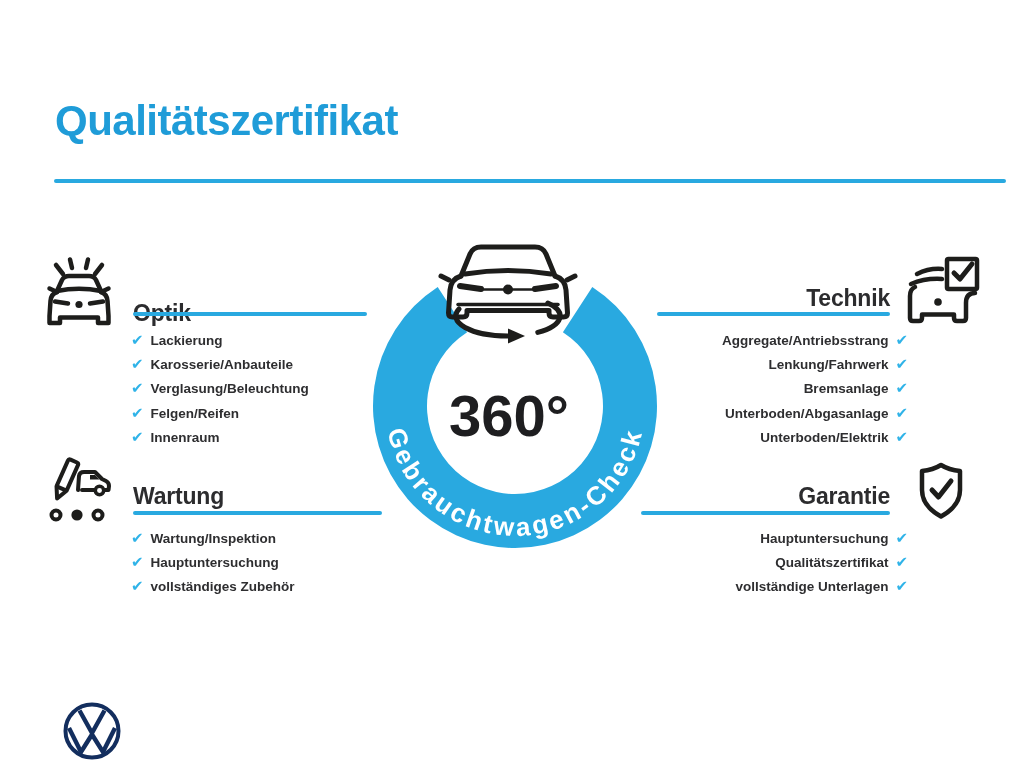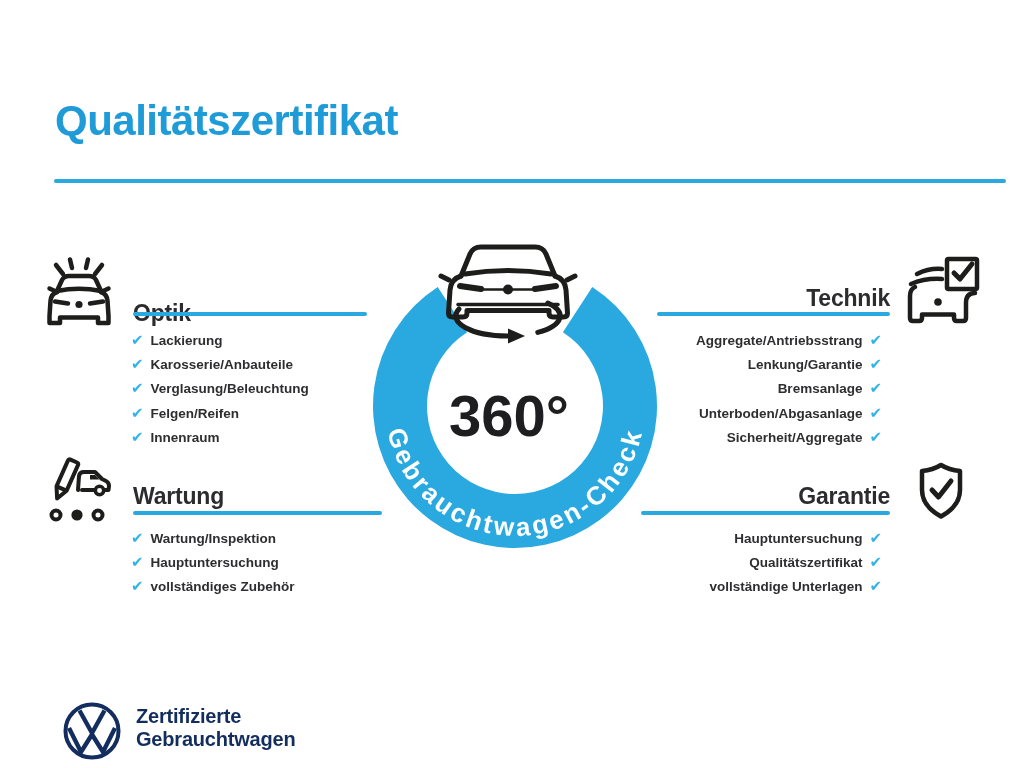--- a/index.html
+++ b/index.html
@@ -26,21 +26,21 @@
   .u-optik{left:133px;top:268px;width:234px;}
   .u-technik{left:657px;top:268px;width:233px;}
   .u-wartung{left:133px;top:467px;width:249px;}
   .u-garantie{left:641px;top:467px;width:249px;}
 
   
   ul.checklist{list-style:none;margin:0;padding:0;position:absolute;}
   ul.checklist li{display:flex;align-items:center;height:24.4px;gap:7px;
     font-size:13.5px;font-weight:bold;color:#2e2e30;white-space:nowrap;}
   ul.left-list{left:131px;}
-  ul.right-list{right:142px;width:280px;}
+  ul.right-list{right:116px;width:280px;}
   ul.right-list li{justify-content:flex-end;}
   .ul-optik{top:284px;}
   .ul-technik{top:284px;}
   .ul-wartung{top:482px;}
   .ul-garantie{top:482px;}
   .chk{color:#2fb3e8;font-size:15px;line-height:1;transform:translateY(-1px);}
 
   
   .icn{position:absolute;}
   .icn-optik{left:44px;top:209px;}
@@ -154,33 +154,33 @@
         <span>Innenraum</span>
       </li>
   </ul>
 
   <ul class="checklist right-list ul-technik">
     <li>
         <span>Aggregate/Antriebsstrang</span>
         <span class="chk">✔</span>
       </li>
     <li>
-        <span>Lenkung/Garantie</span>
+        <span>Lenkung/Fahrwerk</span>
         <span class="chk">✔</span>
       </li>
     <li>
         <span>Bremsanlage</span>
         <span class="chk">✔</span>
       </li>
     <li>
         <span>Unterboden/Abgasanlage</span>
         <span class="chk">✔</span>
       </li>
     <li>
-        <span>Sicherheit/Aggregate</span>
+        <span>Unterboden/Elektrik</span>
         <span class="chk">✔</span>
       </li>
   </ul>
 
   <ul class="checklist left-list ul-wartung">
     <li>
         <span class="chk">✔</span>
         <span>Wartung/Inspektion</span>
       </li>
     <li>
@@ -240,18 +240,14 @@
     </g>
   </svg>
 
   <svg class="vw-logo" width="60" height="60" viewBox="0 0 60 60">
     <g fill="none" stroke="#132e5e" stroke-linejoin="miter" stroke-linecap="butt">
       <circle cx="30" cy="30" r="26.5" stroke-width="4"></circle>
       <path d="M 17.5 9.5 L 30 32 L 42.5 9.5" stroke-width="4.4"></path>
       <path d="M 7 27 L 19 51 L 30 33.5 L 41 51 L 53 27" stroke-width="4.4"></path>
     </g>
   </svg>
-  <div class="brand">
-    <div>Zertifizierte</div>
-    <div>Gebrauchtwagen</div>
-  </div>
 
 </div>
 
 </body></html>

